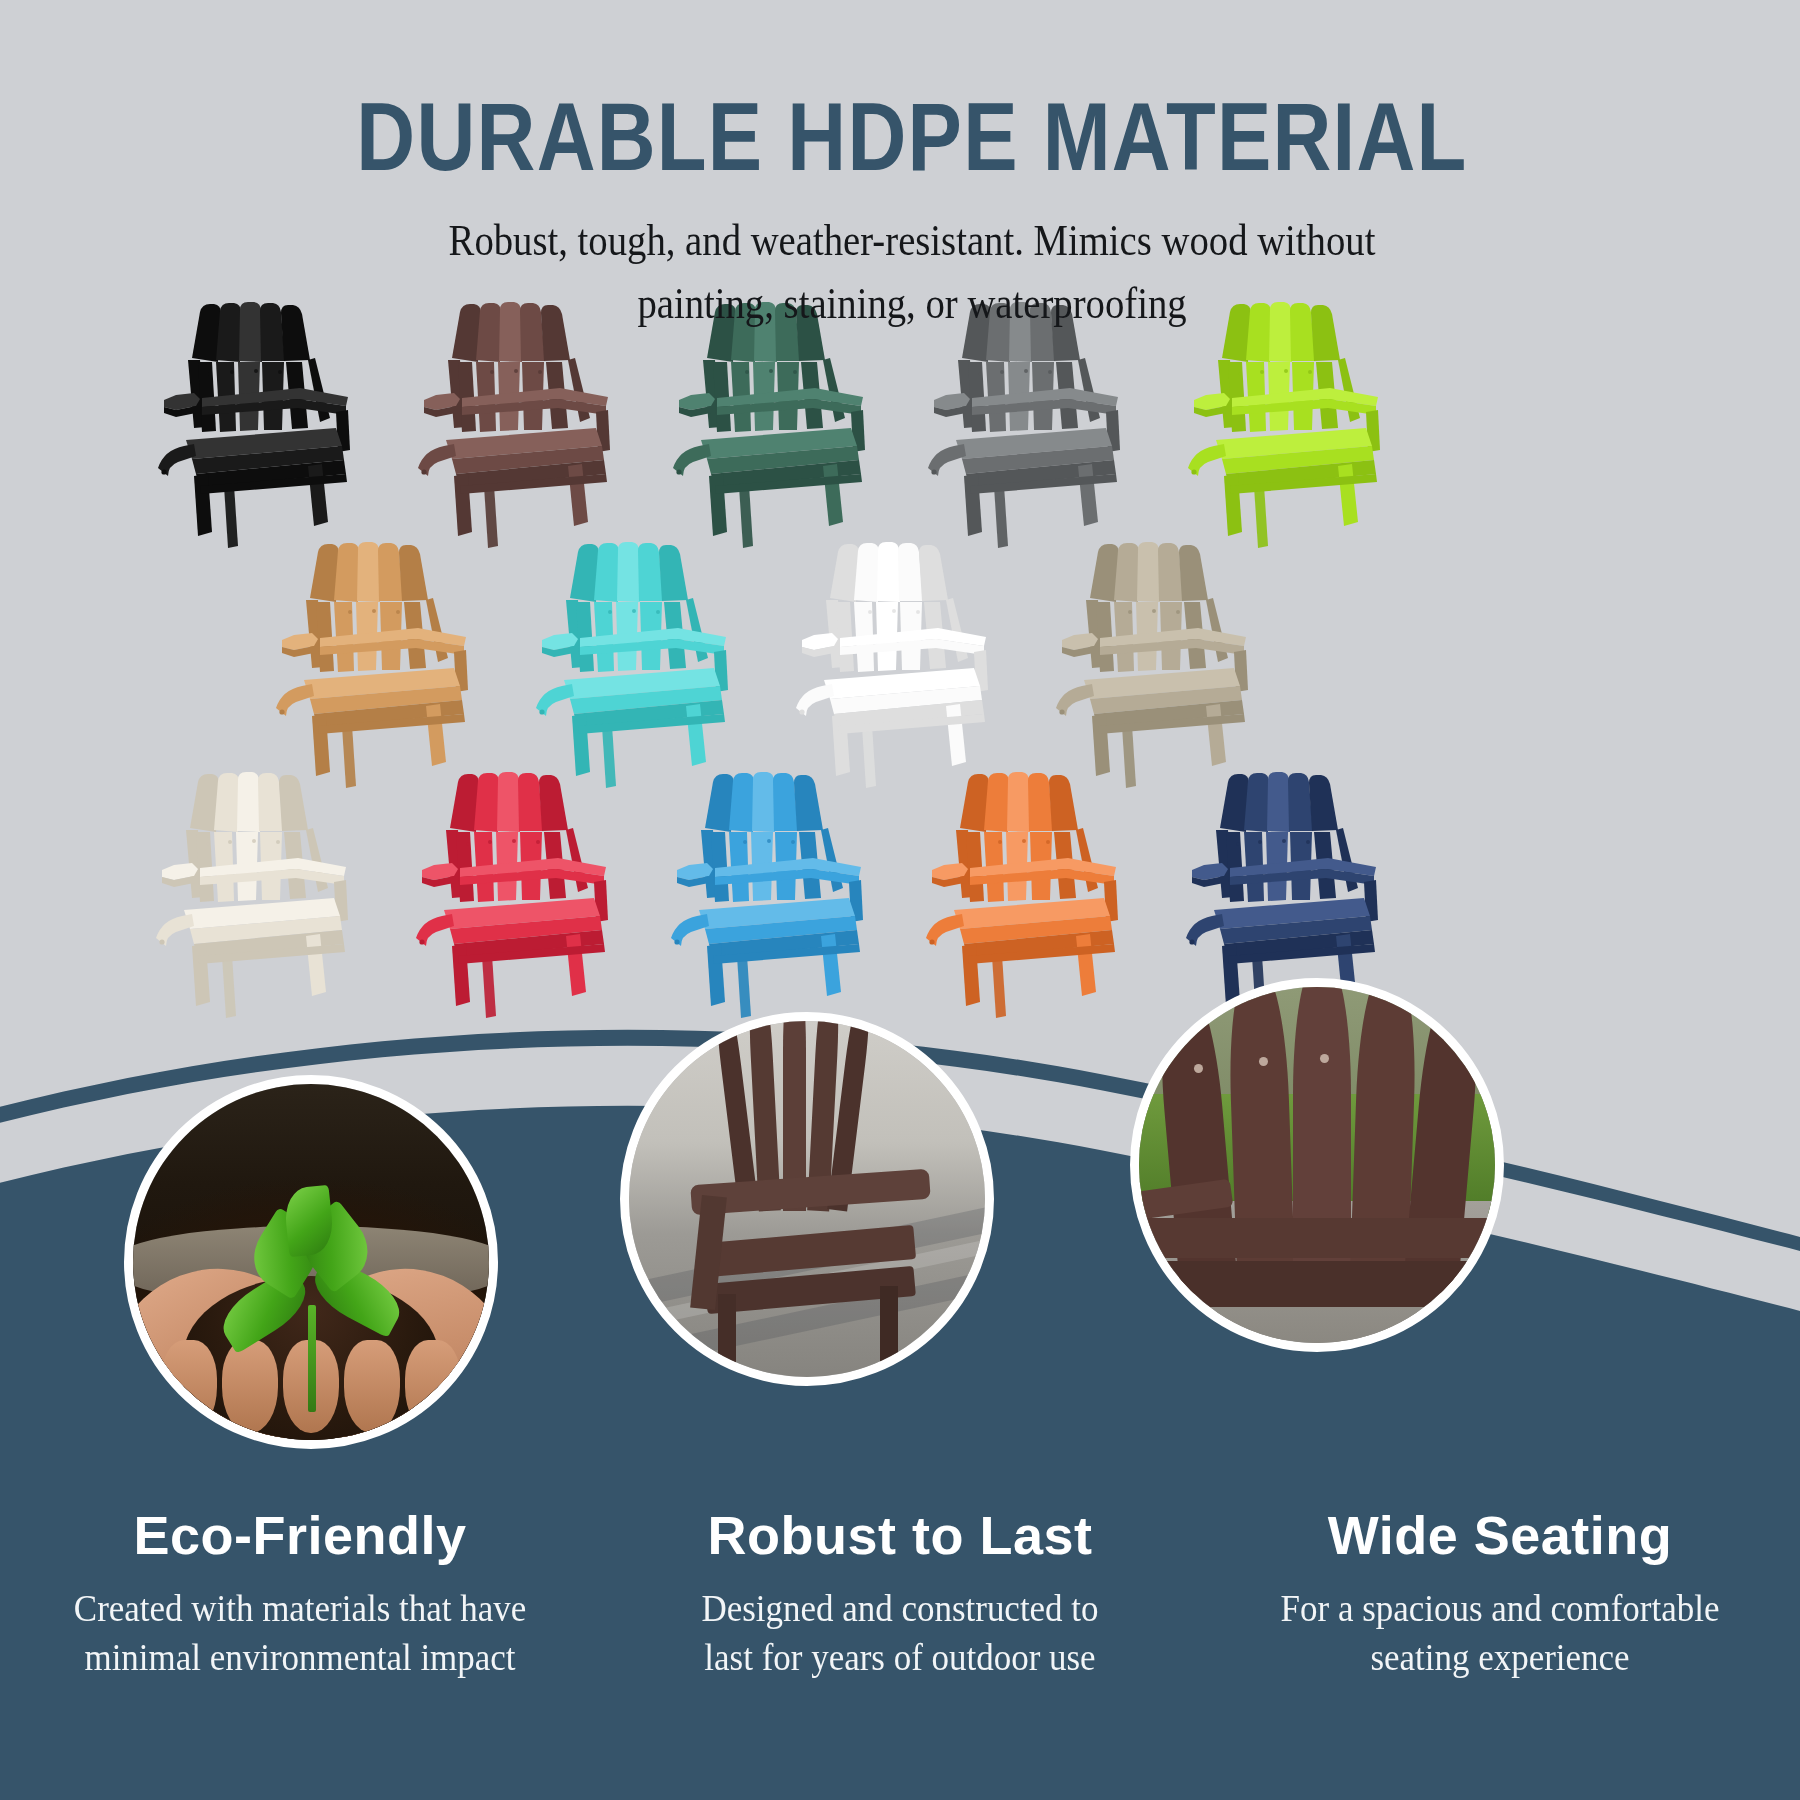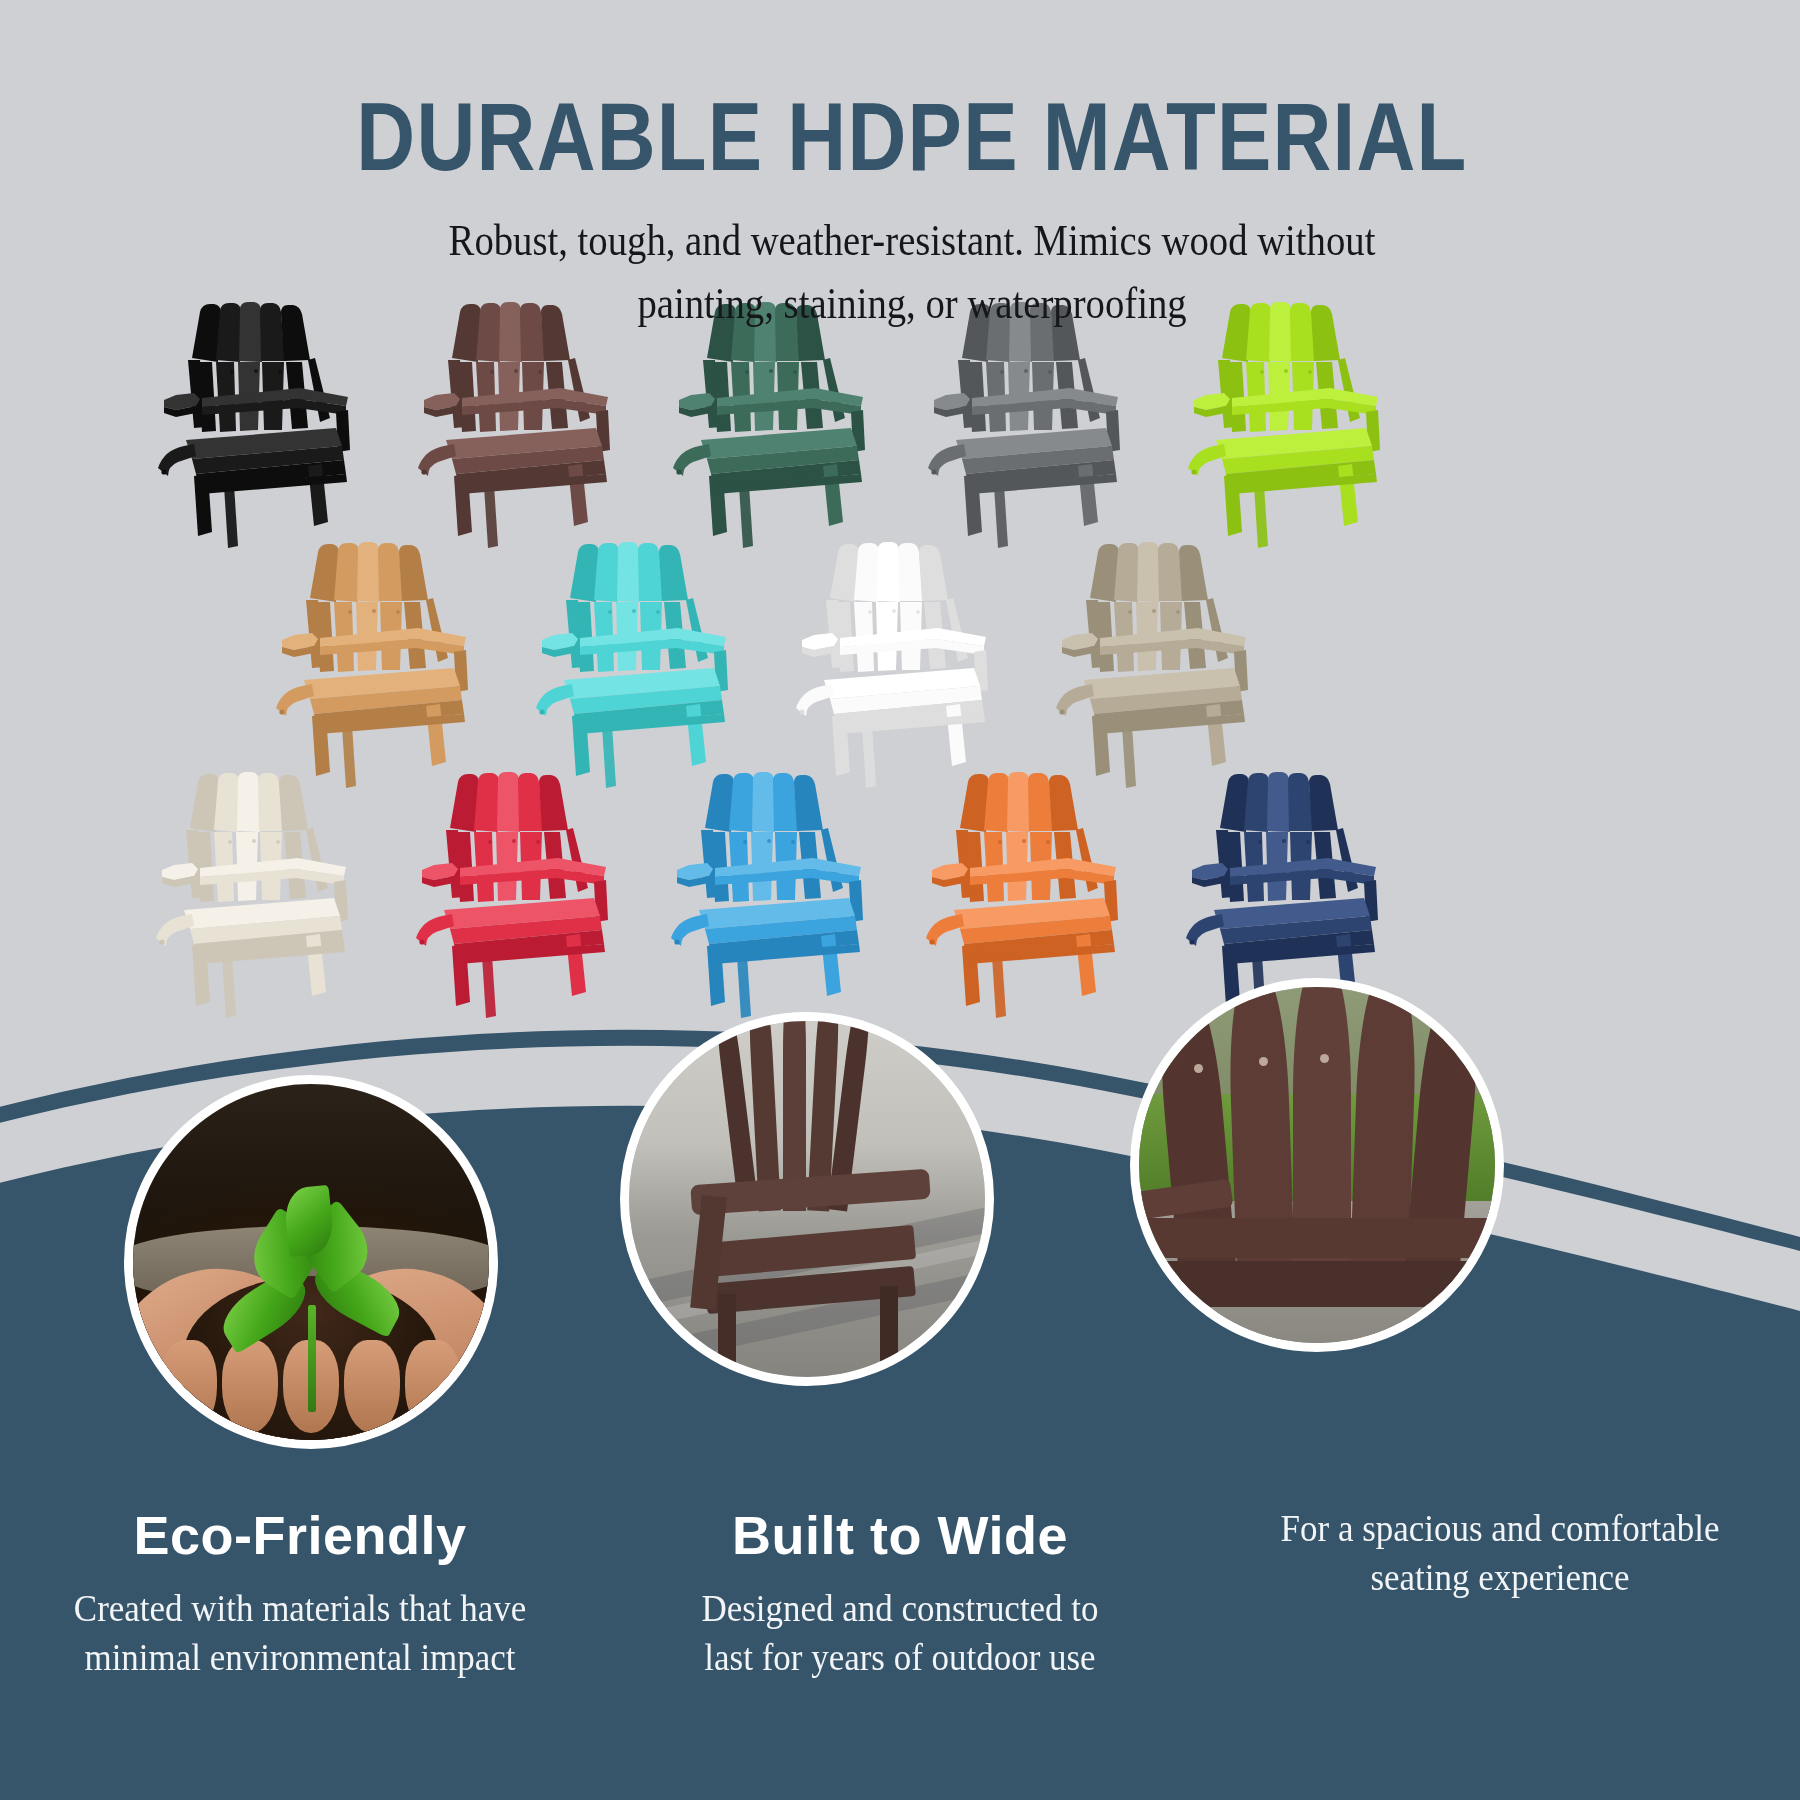--- a/index.html
+++ b/index.html
@@ -1071,23 +1071,24 @@
 
   </div>
 
   <div class="features">
     <div class="feature">
       <div class="feat-title">Eco-Friendly</div>
       <div class="feat-body">Created with materials that have
 minimal environmental impact</div>
     </div>
     <div class="feature">
-      <div class="feat-title">Built to Wide</div>
+      <div class="feat-title">Robust to Last</div>
       <div class="feat-body">Designed and constructed to
 last for years of outdoor use</div>
     </div>
     <div class="feature">
+      <div class="feat-title">Wide Seating</div>
       <div class="feat-body">For a spacious and comfortable
 seating experience</div>
     </div>
   </div>
 
 </div>
 
 </body></html>

